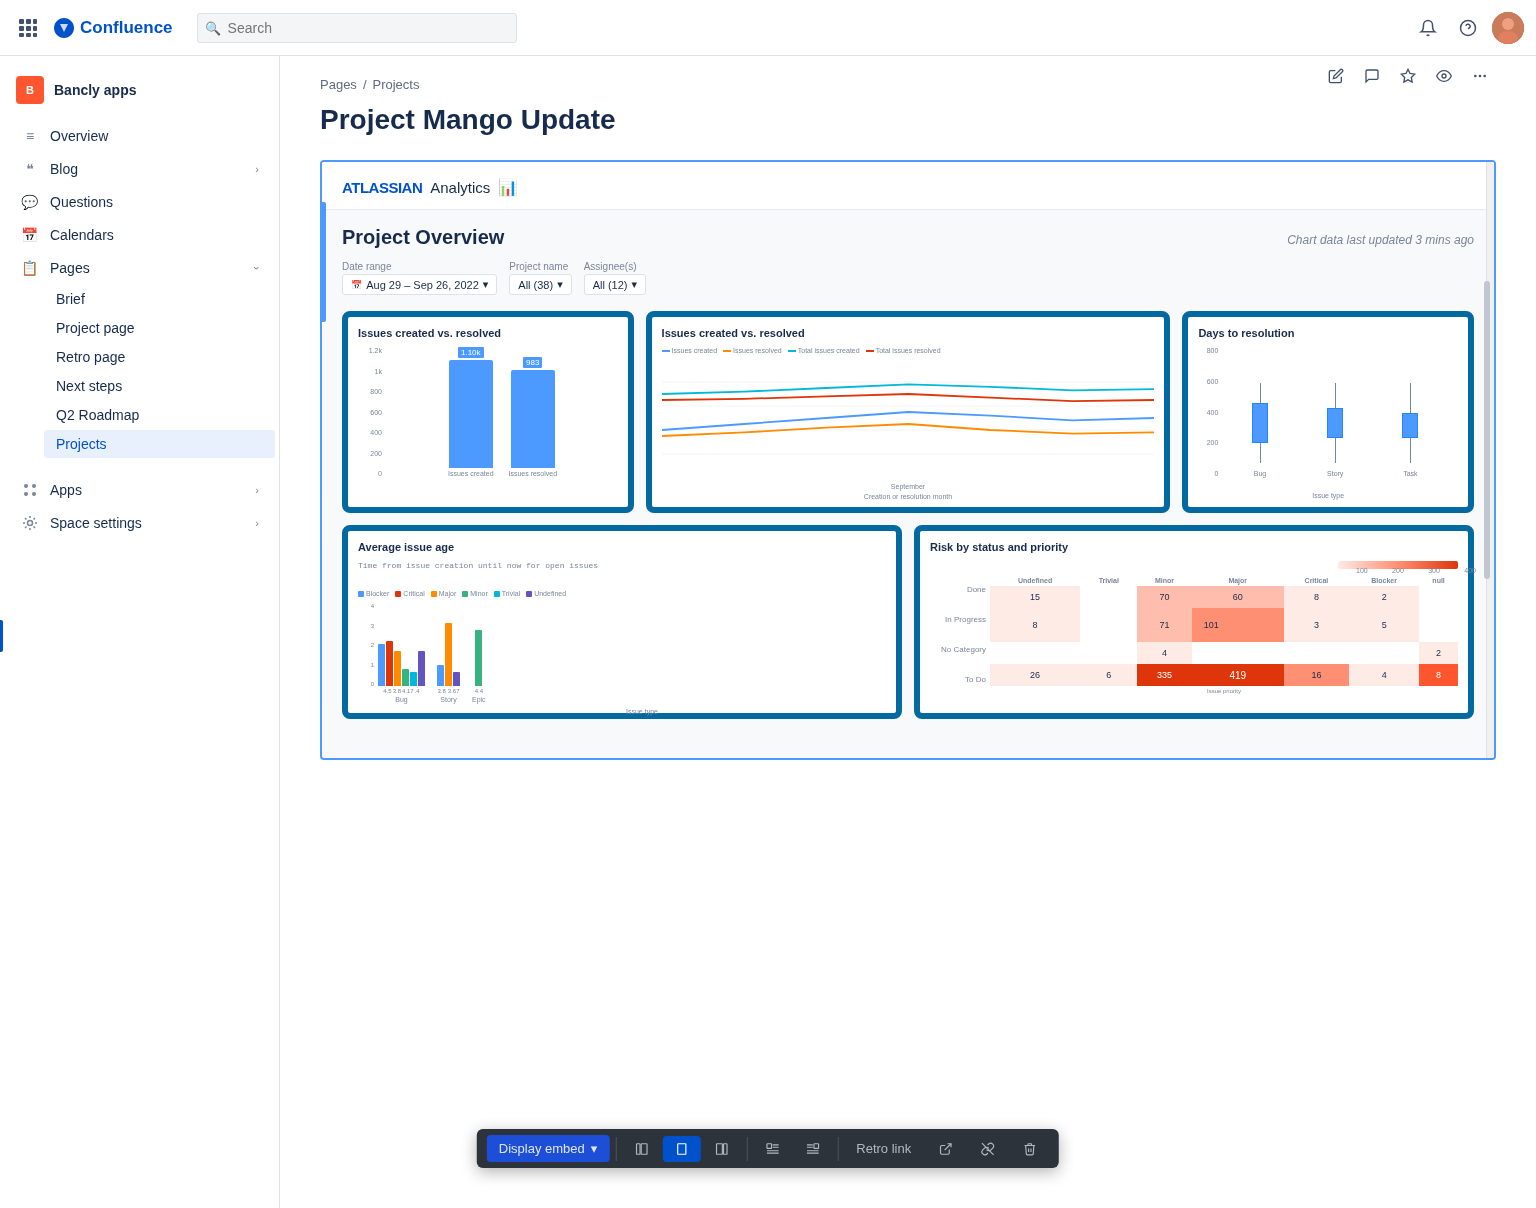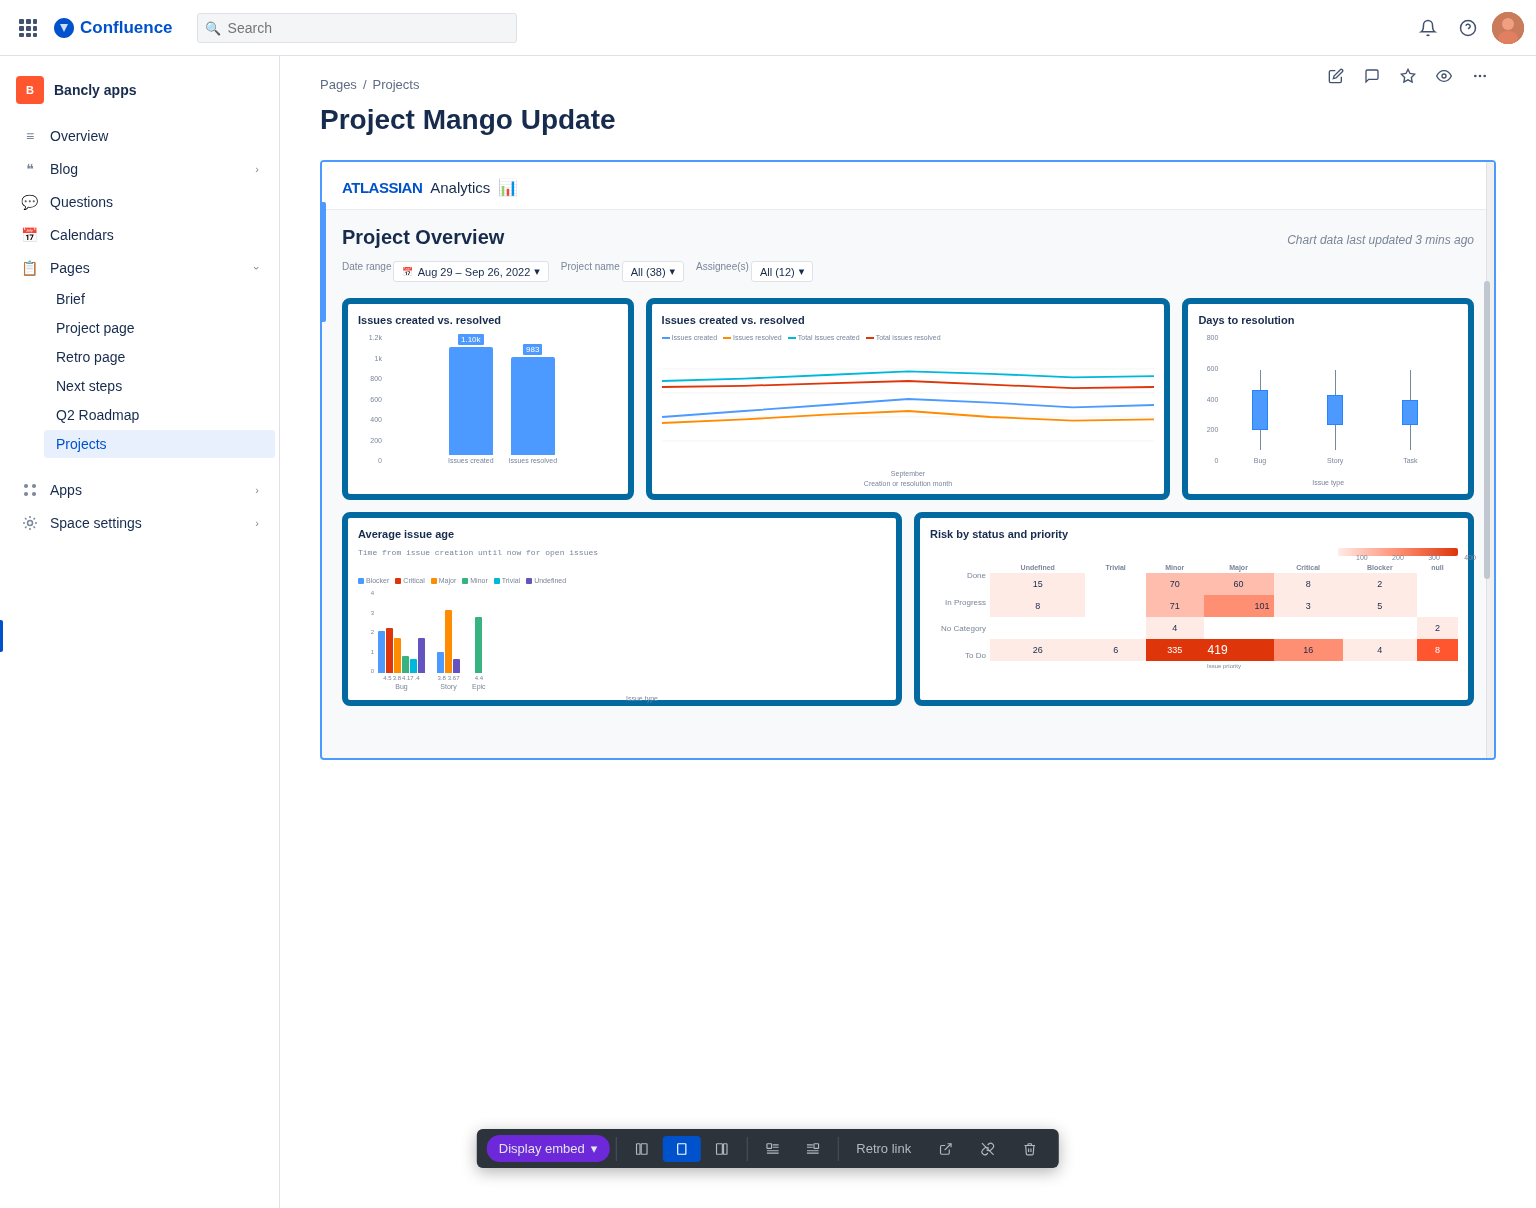--- a/index.html
+++ b/index.html
@@ -63,42 +63,42 @@
 
     
     .analytics-header { display: flex; align-items: center; gap: 8px; padding: 16px 20px 12px; background: #fff; border-bottom: 1px solid #e8ecf0; }
 
     .analytics-body { padding: 16px 20px; background: #f8f9fa; }
     .analytics-title-row { display: flex; justify-content: space-between; align-items: baseline; margin-bottom: 12px; }
     .analytics-title { font-size: 20px; font-weight: 600; color: #172b4d; }
     .analytics-subtitle { font-size: 12px; color: #7a869a; font-style: italic; }
 
     .filters-row { display: flex; gap: 12px; margin-bottom: 16px; align-items: center; }
-    .filter-group { display: flex; flex-direction: row; gap: 2px; }
+    .filter-group { display: flex; flex-direction: column; gap: 2px; }
     .filter-label { font-size: 10px; color: #7a869a; }
     .filter-select { display: flex; align-items: center; gap: 4px; padding: 3px 8px; border: 1px solid #dfe1e6; border-radius: 3px; background: #fff; font-size: 11px; color: #172b4d; cursor: pointer; }
 
     .charts-grid { display: grid; grid-template-columns: 1fr 1.8fr 1fr; gap: 12px; margin-bottom: 12px; }
     .chart-card { background: #fff; border: 6px solid #0369a1; border-radius: 8px; padding: 10px; }
     .chart-title { font-size: 11px; font-weight: 600; color: #172b4d; margin-bottom: 8px; }
 
     
     .embed-scrollbar { position: absolute; right: 4px; top: 20%; width: 6px; height: 50%; background: #c0c7d0; border-radius: 3px; }
     .embed-scrollbar-right { position: absolute; right: 0; top: 0; bottom: 0; width: 8px; background: #f0f0f0; border-left: 1px solid #dfe1e6; }
 
     
     .bottom-toolbar {
       display: flex; align-items: center; gap: 4px;
       background: #2c333a; border-radius: 6px; padding: 6px 10px;
       position: fixed; bottom: 40px; left: 50%; transform: translateX(-50%);
       box-shadow: 0 4px 16px rgba(0,0,0,0.3);
     }
     .bt-btn { display: flex; align-items: center; gap: 6px; padding: 6px 12px; border-radius: 4px; cursor: pointer; font-size: 13px; color: #b0bac4; border: none; background: none; }
     .bt-btn.active { background: #0052cc; color: #fff; }
-    .bt-btn.display { background: #6d28d9; color: #e0e6ea; border-radius: 13px; }
+    .bt-btn.display { background: #1d4ed8; color: #e0e6ea; }
     .bt-divider { width: 1px; height: 24px; background: #4a5460; margin: 0 2px; }
     .bt-group { display: flex; align-items: center; gap: 2px; }
 
     svg text { font-family: -apple-system, BlinkMacSystemFont, sans-serif; }
   </style>
 </head>
 <body>
 
 <nav class="top-nav">
   <div class="nav-grid-icon">
@@ -558,39 +558,39 @@
                       <td style="background:#ffbdad;padding:4px;text-align:center;font-size:9px;">70</td>
                       <td style="background:#ffbdad;padding:4px;text-align:center;font-size:9px;">60</td>
                       <td style="background:#ffebe6;padding:4px;text-align:center;font-size:9px;">8</td>
                       <td style="background:#ffebe6;padding:4px;text-align:center;font-size:9px;">2</td>
                       <td style="background:#fff;padding:4px;text-align:center;font-size:9px;"></td>
                     </tr>
                     <tr>
                       <td style="background:#ffebe6;padding:4px;text-align:center;font-size:9px;height:22px;">8</td>
                       <td style="background:#fff;padding:4px;text-align:center;font-size:9px;"></td>
                       <td style="background:#ffbdad;padding:4px;text-align:center;font-size:9px;">71</td>
-                      <td style="background:#ff8f73;padding:4px;text-align:right;font-size:9px;">101</td>
+                      <td style="background:#ff8f73;padding:12px;text-align:left;font-size:9px;">101</td>
                       <td style="background:#ffebe6;padding:4px;text-align:center;font-size:9px;">3</td>
                       <td style="background:#ffebe6;padding:4px;text-align:center;font-size:9px;">5</td>
                       <td style="background:#fff;padding:4px;text-align:center;font-size:9px;"></td>
                     </tr>
                     <tr>
                       <td style="background:#fff;padding:4px;text-align:center;font-size:9px;height:22px;"></td>
                       <td style="background:#fff;padding:4px;text-align:center;font-size:9px;"></td>
                       <td style="background:#ffebe6;padding:4px;text-align:center;font-size:9px;">4</td>
                       <td style="background:#fff;padding:4px;text-align:center;font-size:9px;"></td>
                       <td style="background:#fff;padding:4px;text-align:center;font-size:9px;"></td>
                       <td style="background:#fff;padding:4px;text-align:center;font-size:9px;"></td>
                       <td style="background:#ffebe6;padding:4px;text-align:center;font-size:9px;">2</td>
                     </tr>
                     <tr>
                       <td style="background:#ffebe6;padding:4px;text-align:center;font-size:9px;height:22px;">26</td>
                       <td style="background:#ffebe6;padding:4px;text-align:center;font-size:9px;">6</td>
                       <td style="background:#de350b;padding:4px;text-align:center;font-size:9px;color:#fff;">335</td>
-                      <td style="background:#de350b;padding:4px;font-size:12px;color:#fff;">419</td>
+                      <td style="background:#de350b;padding:4px;text-align:center;font-size:10px;color:#fff;">419</td>
                       <td style="background:#ff8f73;padding:4px;text-align:center;font-size:9px;">16</td>
                       <td style="background:#ffebe6;padding:4px;text-align:center;font-size:9px;">4</td>
                       <td style="background:#ff5630;padding:4px;text-align:center;font-size:9px;color:#fff;">8</td>
                     </tr>
                   </tbody>
                 </table>
 
                 <div style="display:flex;justify-content:space-around;padding-top:2px;">
                   <span style="font-size:6px;color:#7a869a;text-align:center;width:40px;">Issue priority</span>
                 </div>

